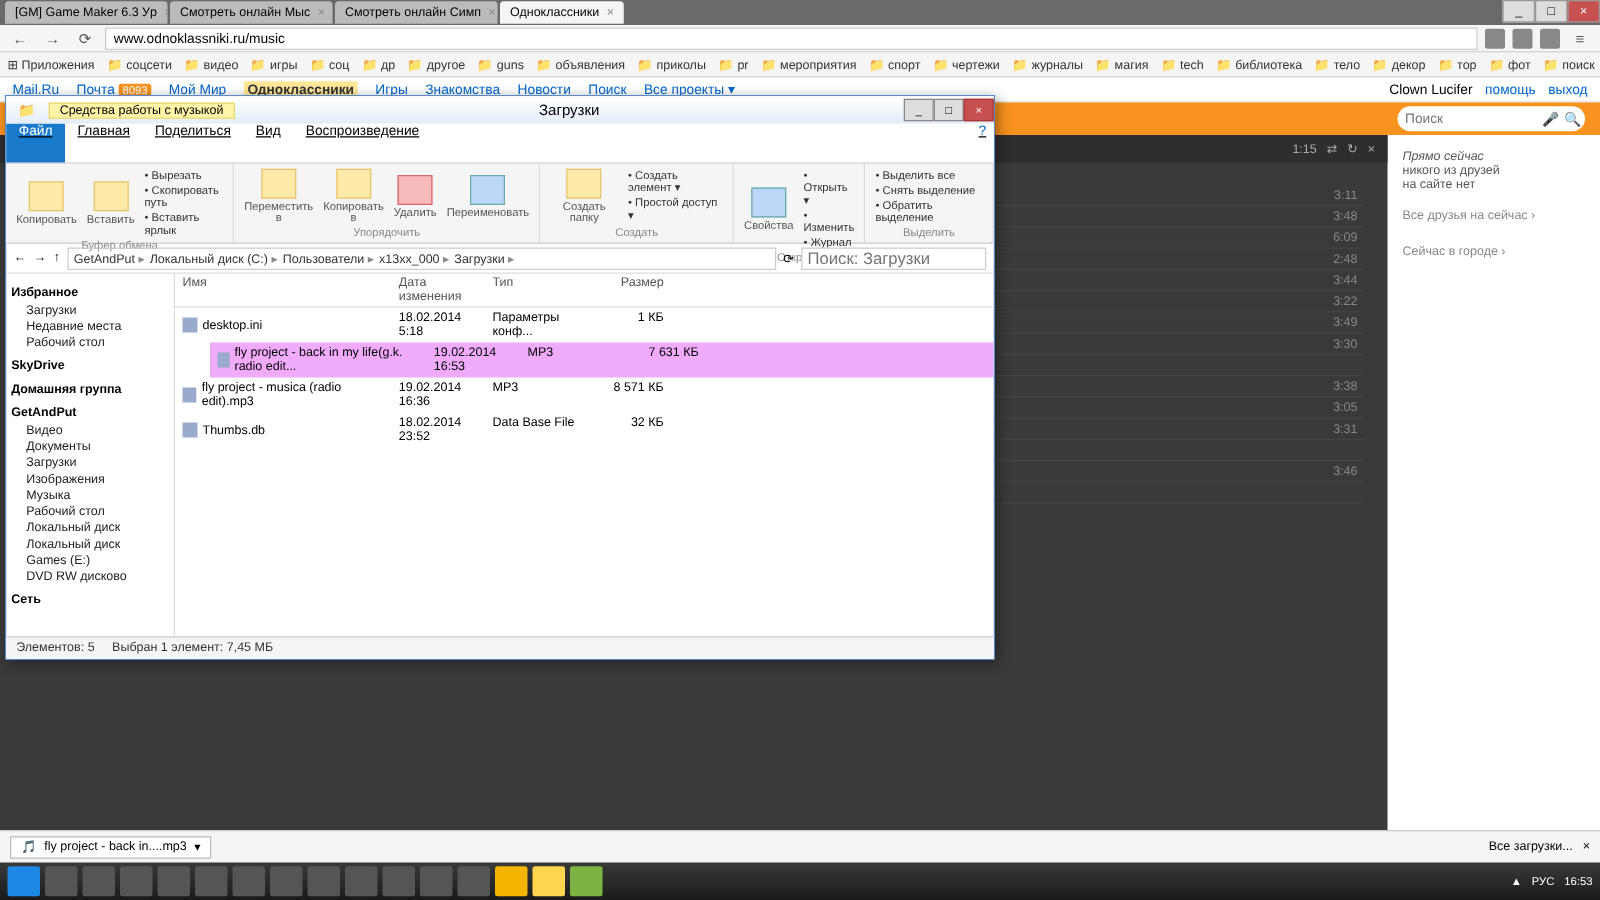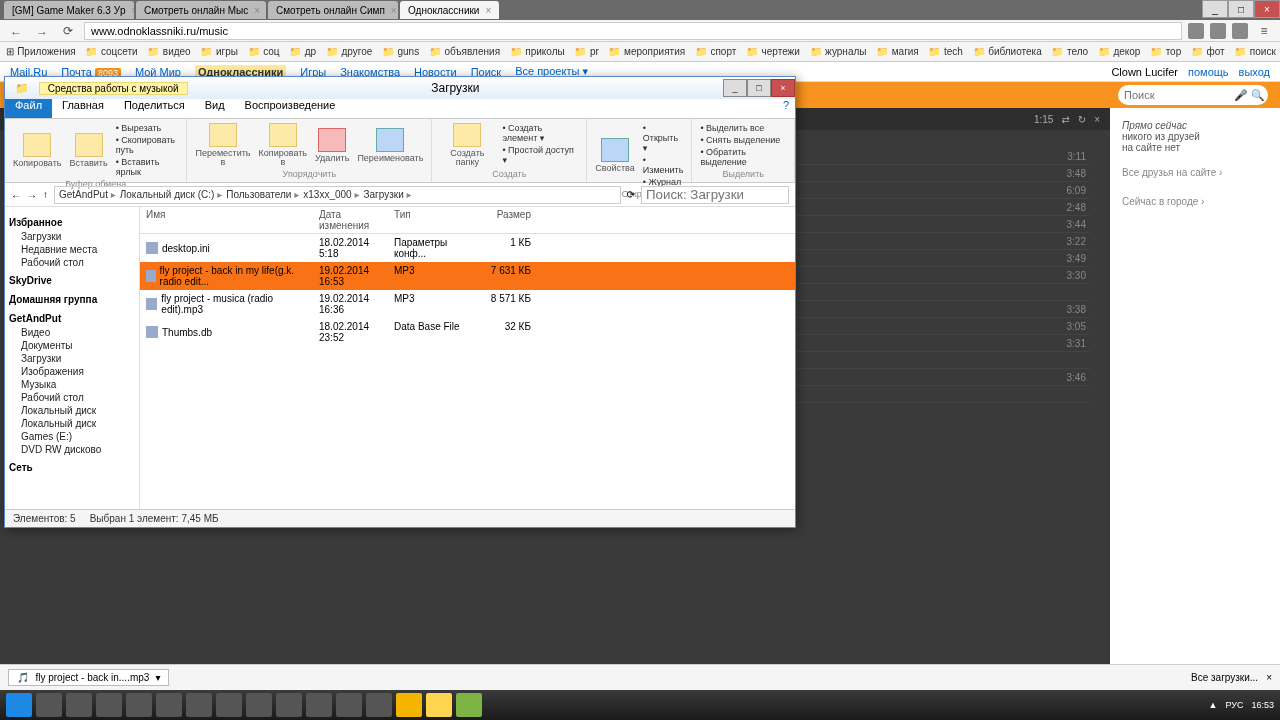--- a/index.html
+++ b/index.html
@@ -54,21 +54,21 @@
 
 
 .explorer { position: absolute; left: 4px; top: 76px; width: 792px; height: 452px; background: #fff; border: 1px solid #5a8ac6; box-shadow: 2px 2px 10px rgba(0,0,0,0.4); display: flex; flex-direction: column; }
 .exp-title { height: 22px; background: linear-gradient(#fff,#e3edf9); display: flex; align-items: center; font-size: 11px; }
 .exp-title-center { flex: 1; text-align: center; font-size: 12px; }
 .exp-tools { background: #fff4a8; padding: 0 8px; font-size: 10px; border: 1px solid #e6d96f; }
 .exp-ctrls { display: flex; }
 .exp-btn { width: 24px; height: 18px; border: 1px solid #888; background: #ddd; font-size: 9px; display:flex;align-items:center;justify-content:center; }
 .exp-btn.cls { background: #c75050; color:#fff; border-color:#a33; }
 
-.exp-tabs { height: 20px; background: #fff; display: flex; font-size: 11px; border-bottom: 1px solid #ccc; }
+.exp-tabs { height: 32px; background: #fff; display: flex; font-size: 11px; border-bottom: 1px solid #ccc; text-decoration: underline; }
 .exp-tab { padding: 0 10px; }
 .exp-tab.active { background: #1979ca; color: #fff; }
 
 .ribbon { height: 64px; background: #f5f5f5; border-bottom: 1px solid #ccc; display: flex; font-size: 9px; }
 .ribbon-group { padding: 4px 8px; border-right: 1px solid #ddd; display:flex; flex-direction:column; }
 .ribbon-items { display: flex; gap: 8px; flex: 1; }
 .ribbon-item { display: flex; flex-direction: column; align-items: center; justify-content: center; gap: 2px; }
 .ribbon-ico { width: 28px; height: 24px; background: #fde9a8; border: 1px solid #e6c46f; }
 .ribbon-ico.red { background:#f7baba; border-color:#d66; }
 .ribbon-ico.blue { background:#bcd6f7; border-color:#6aa; }
@@ -88,21 +88,21 @@
 .nav-item { padding:1px 2px 1px 14px; color:#222; white-space:nowrap; }
 .nav-head { font-weight:bold; padding:2px; margin-top:4px; }
 
 .file-list { flex:1; font-size:10px; overflow:auto; }
 .file-head { display:flex; border-bottom:1px solid #ddd; color:#555; }
 .col-name { width:175px; padding:2px 6px; }
 .col-date { width:75px; padding:2px 4px; }
 .col-type { width:90px; padding:2px 4px; }
 .col-size { width:55px; padding:2px 4px; text-align:right; }
 .file-row { display:flex; padding:1px 0; }
-.file-row.sel { background:#f97316; }
+.file-row.sel { background:#f0abfc;margin-left:28px; }
 .file-row .col-name { display:flex; gap:4px; align-items:center; }
 .fico { width:12px;height:12px;background:#9ac; display:inline-block; }
 
 .exp-status { height:18px; border-top:1px solid #ccc; font-size:10px; display:flex; align-items:center; padding:0 8px; gap:14px; color:#333; background:#f5f5f5; }
 
 
 .dl-shelf { position:absolute; bottom:30px; left:0; right:0; height:26px; background:#f5f5f5; border-top:1px solid #ccc; display:flex; align-items:center; padding:0 8px; font-size:10px; }
 .dl-chip { border:1px solid #bbb; padding:2px 8px; background:#fff; display:flex; gap:6px; align-items:center; }
 .dl-right { margin-left:auto; display:flex; gap:8px; align-items:center; }
 
@@ -320,21 +320,21 @@
             <span class="artist">Boney M.</span> 
             <span class="title">– Rasputin</span>
             <span class="dur"></span>
           </div>
         </div>
     </div>
     <div class="side-info">
       <div style="font-style:italic">Прямо сейчас</div>
       <div>никого из друзей</div>
       <div>на сайте нет</div>
-      <div style="margin-top:14px;color:#888">Все друзья на сайте ›</div>
+      <div style="margin-top:14px;color:#888">Все друзья на сейчас ›</div>
       <div style="margin-top:18px;color:#888">Сейчас в городе ›</div>
     </div>
   </div>
 
   <div class="explorer">
     <div class="exp-title">
       <span style="padding:0 10px">📁</span>
       <span class="exp-tools">Средства работы с музыкой</span>
       <span class="exp-title-center">Загрузки</span>
       <div class="exp-ctrls">

